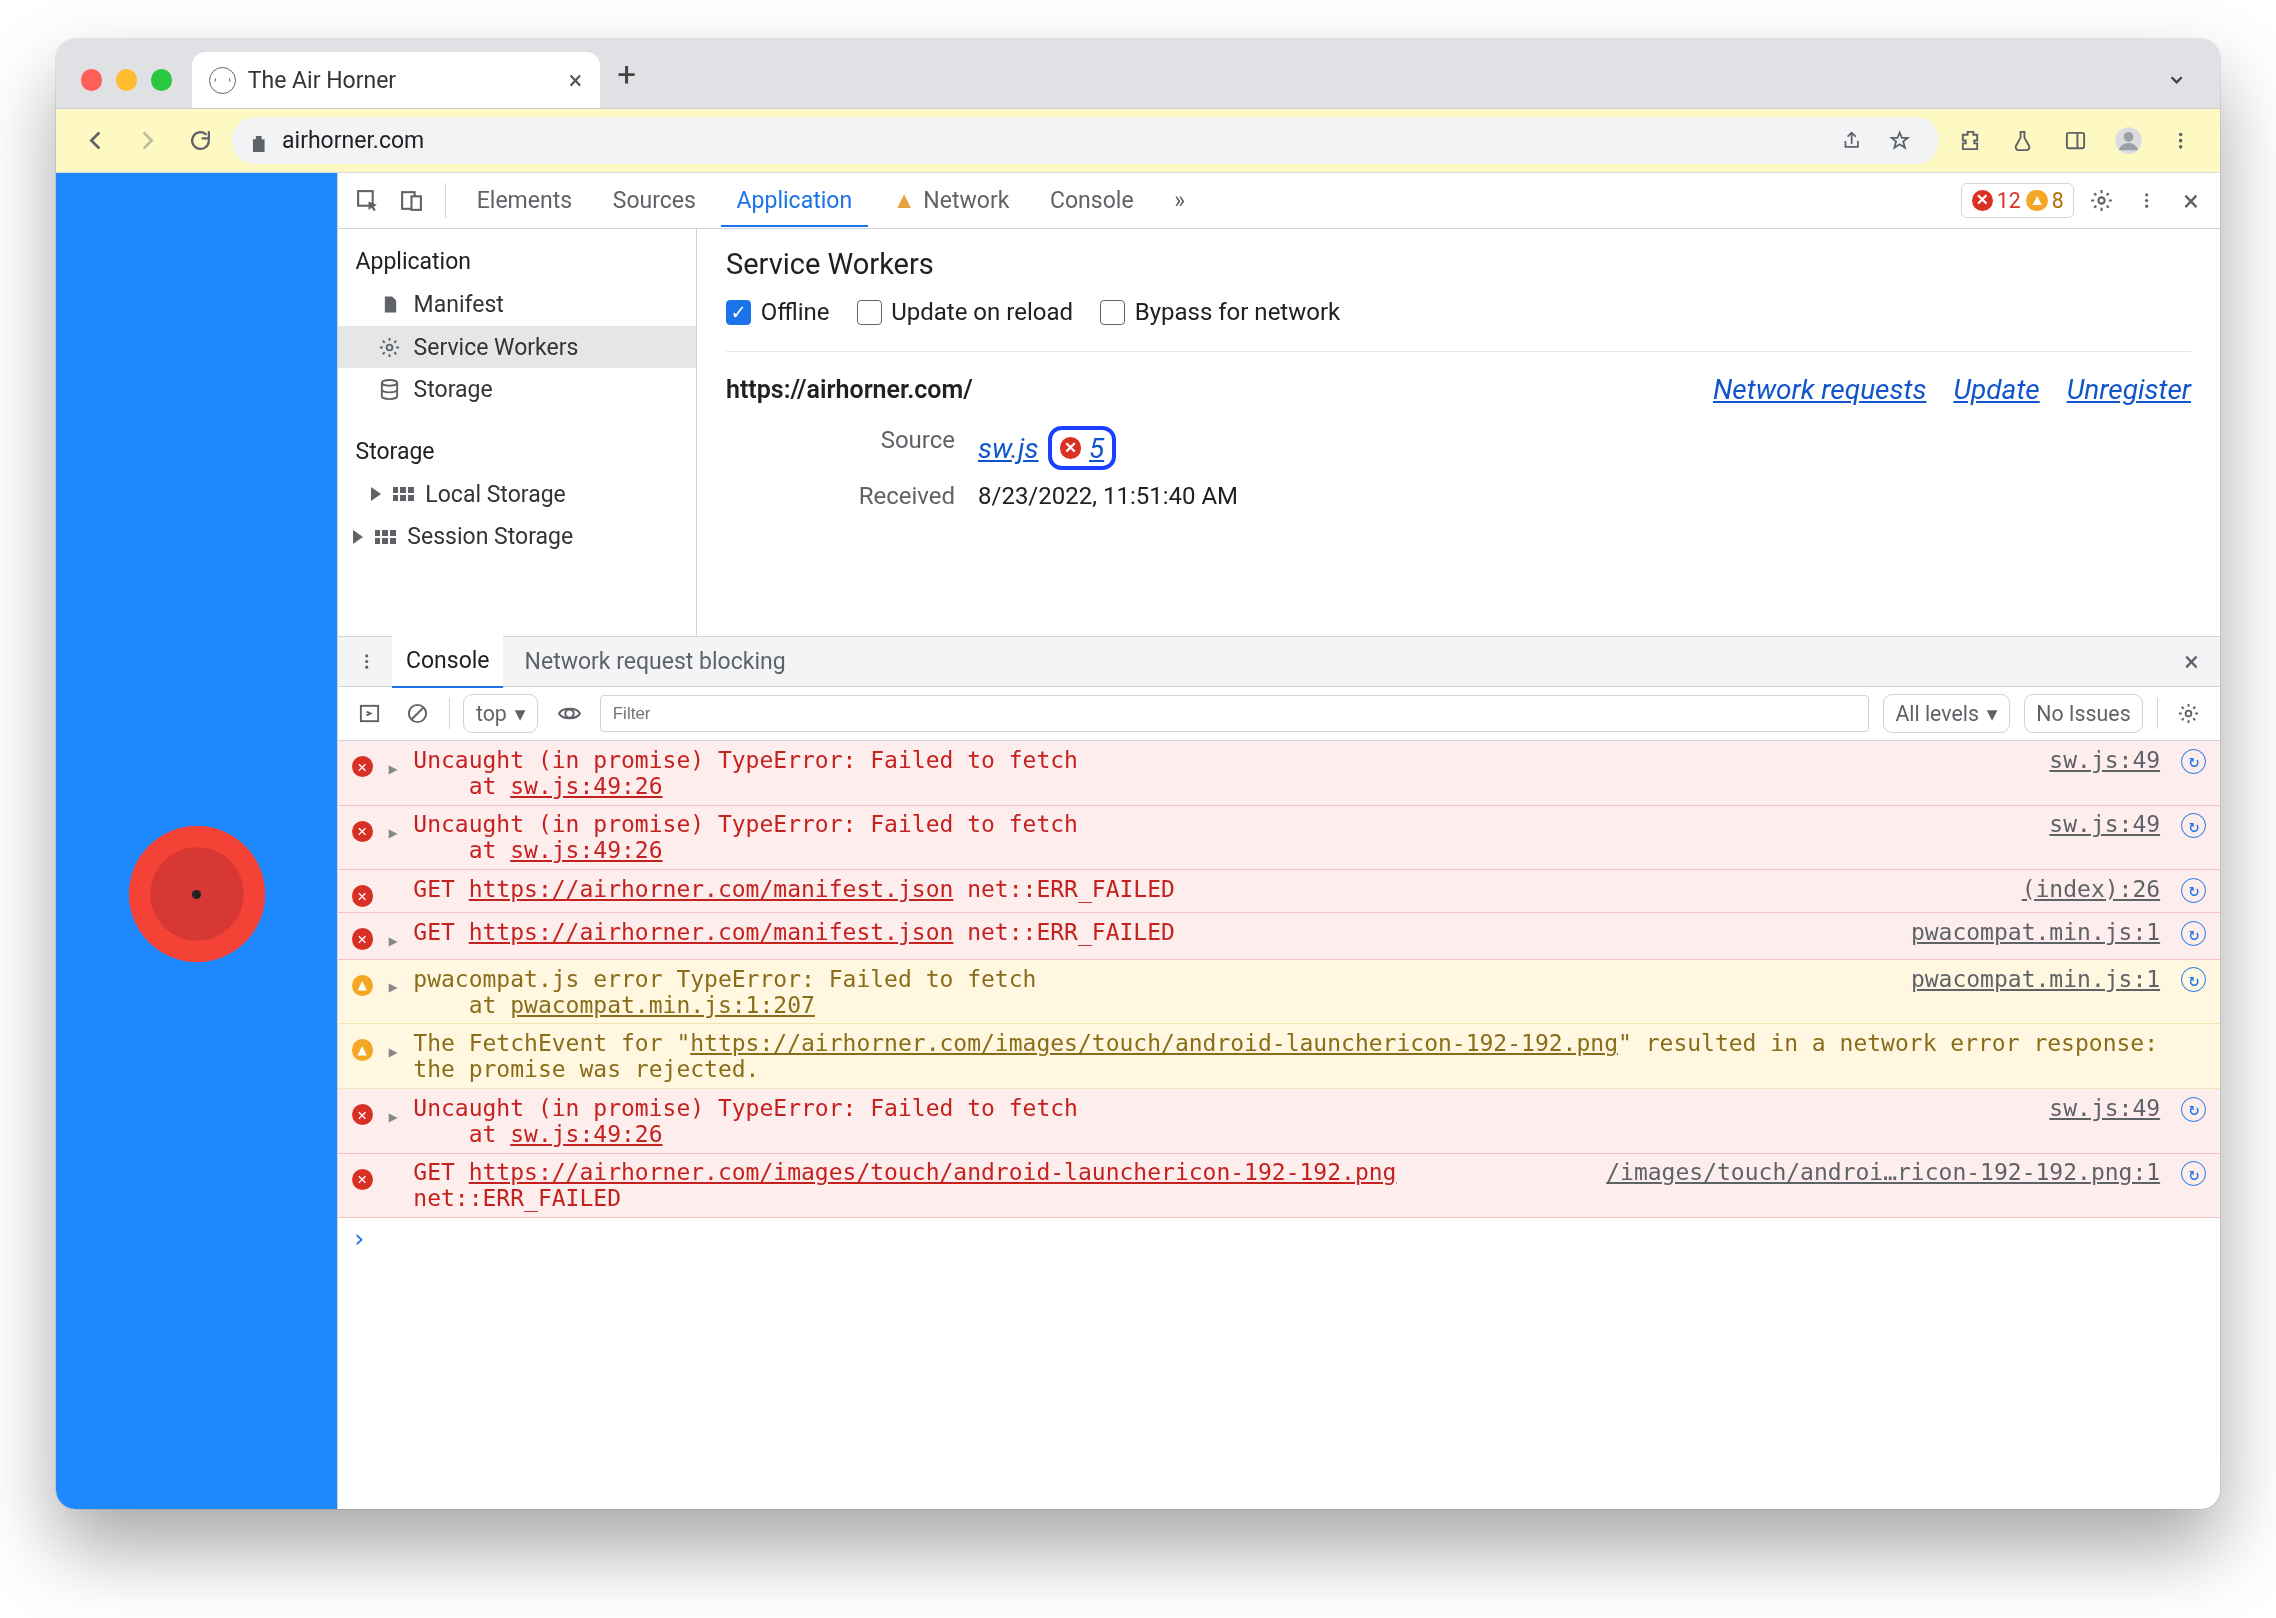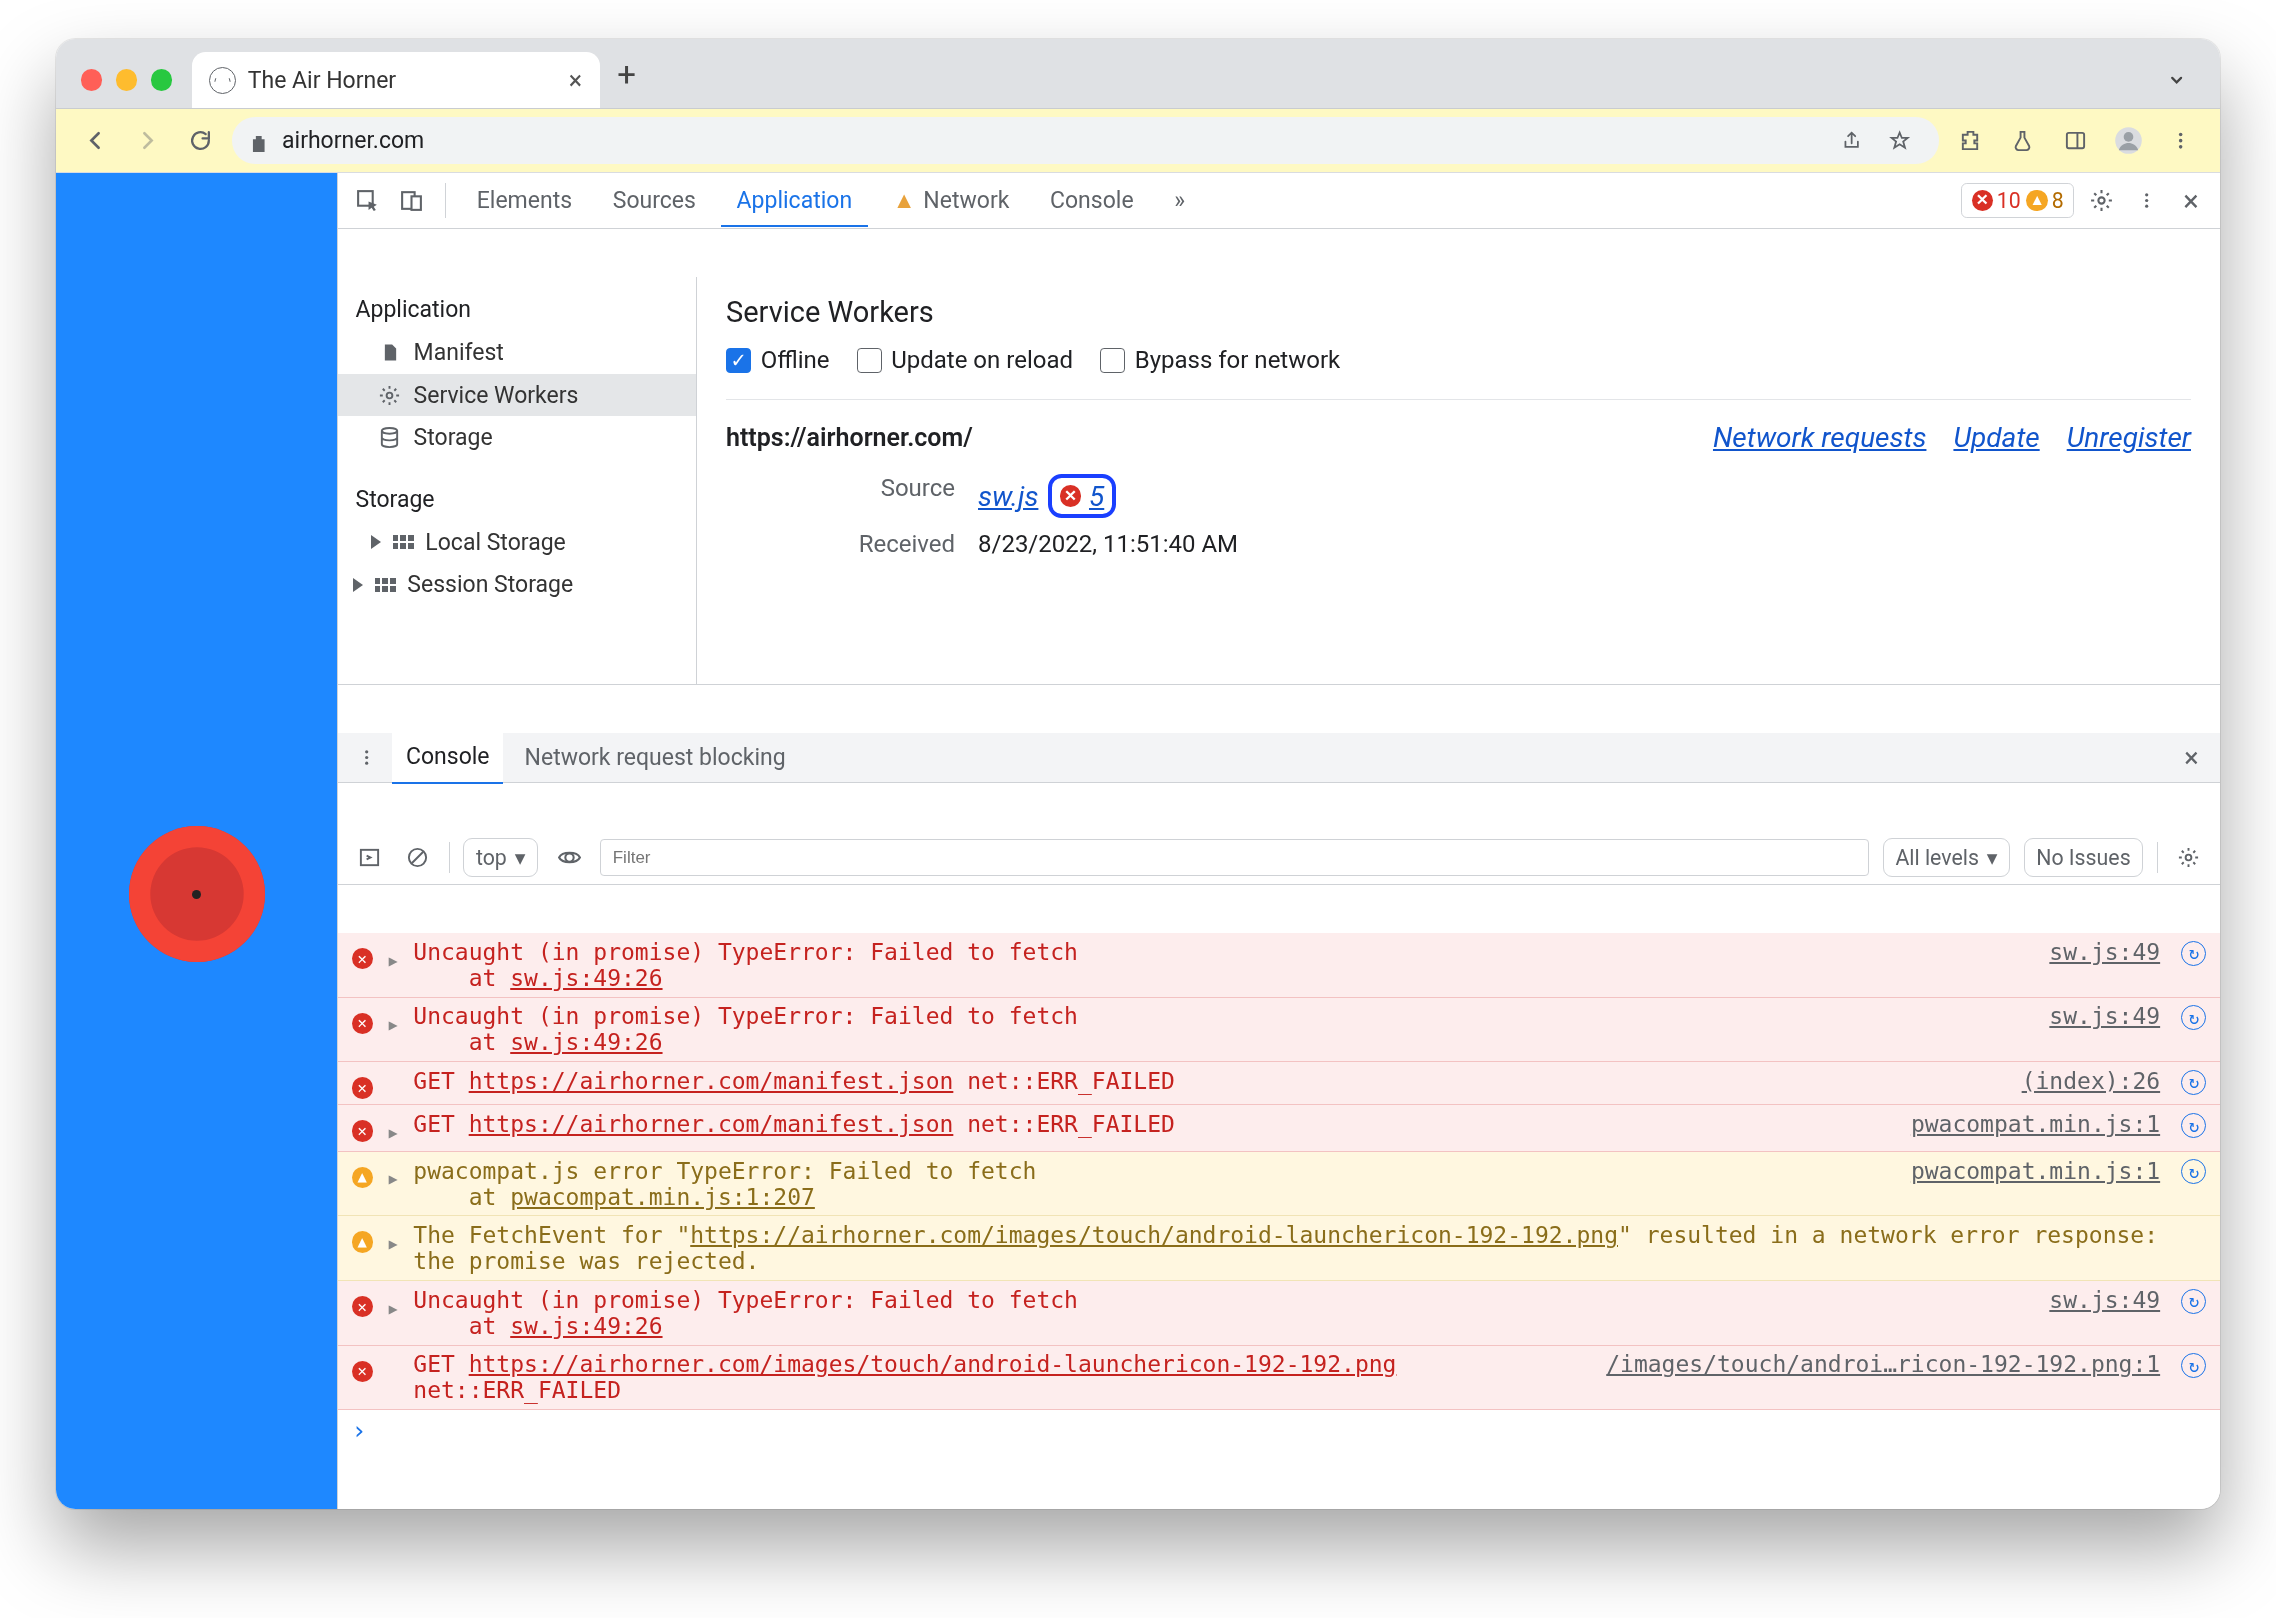--- a/index.html
+++ b/index.html
@@ -25,21 +25,21 @@
   .lock { width:19.4px;height:23px;background:#5f6368;clip-path: polygon(20% 45%,20% 100%,80% 100%,80% 45%,65% 45%,65% 30%,35% 30%,35% 45%);border-radius:2.9px;position:relative;}
   .lock::before{content:"";position:absolute;left:2.9px;top:-7.8px;width:13.6px;height:13.6px;border:2.9px solid #5f6368;border-bottom:none;border-radius:9.7px 9.7px 0 0;}
   .omni-actions{display:flex;gap:5.8px;align-items:center;color:#5f6368;}
   .omni-actions .tbtn{font-size:23px;}
   
   .content { flex:1; display:flex; overflow:hidden; }
   .page { width:281px; background:#1e88ff; position:relative; }
   .horn { position:absolute; left:50%; top:54%; transform:translate(-50%,-50%); width:136px;height:136px;border-radius:50%;background:#d73833; box-shadow: inset 0 0 0 21.3px #f44336; display:flex;align-items:center;justify-content:center;}
   .horn::after{content:"";width:9.7px;height:9.7px;background:#222;border-radius:50%;}
   
-  .devtools { flex:1; display:flex; flex-direction:column; background:#fff; border-left:1px solid #d0d3d7;gap:48px; }
+  .devtools { flex:1; display:flex; flex-direction:column; background:#fff; border-left:1px solid #d0d3d7; }
   .dt-tabs { height:56px; border-bottom:1px solid #cfd2d6; display:flex; align-items:center; padding:0 11.6px; gap:9.7px; font-size:23px; color:#5f6368;}
   .dt-icon { width:35px;height:35px;display:flex;align-items:center;justify-content:center;color:#5f6368; }
   .dt-tab { padding: 13.6px 15.5px; cursor:default; display:flex; align-items:center; gap:7.8px;}
   .dt-tab.active { color:#1a73e8; border-bottom:2.9px solid #1a73e8; padding-bottom:10.7px;}
   .dt-tab .warn-ic{color:#e8a23b;}
   .spacer{flex:1;}
   .counts { display:flex; align-items:center; gap:5.8px; border:1px solid #d0d3d7; border-radius:5.8px; padding:3.9px 9.7px; font-size:21.3px;}
   .cerr{color:#d93025;display:flex;align-items:center;gap:3.9px;}
   .cwarn{color:#b36b00;display:flex;align-items:center;gap:3.9px;}
   .badge-circle{width:21.3px;height:21.3px;border-radius:50%;display:inline-flex;align-items:center;justify-content:center;color:#fff;font-size:15.5px;font-weight:700;}
@@ -217,21 +217,21 @@
           <div class="dt-tab">
               <span>Console</span>
             </div>
           <div class="dt-tab">
               <span>»</span>
             </div>
           <div class="spacer"></div>
           <div class="counts">
             <span class="cerr">
                 <span class="badge-circle bc-err">✕</span>
-                <span>10</span>
+                <span>12</span>
               </span>
             <span class="cwarn">
                 <span class="badge-circle bc-warn" style="color:#fff">▲</span>
                 <span>8</span>
               </span>
           </div>
           <div class="dt-icon">
               <svg width="25" height="25" viewBox="0 0 24 24">
                 <circle cx="12" cy="12" r="3" stroke="#5f6368" stroke-width="2" fill="none"></circle>
                 <path d="M12 2v3M12 19v3M2 12h3M19 12h3M5 5l2 2M17 17l2 2M19 5l-2 2M7 17l-2 2" stroke="#5f6368" stroke-width="2"></path>

